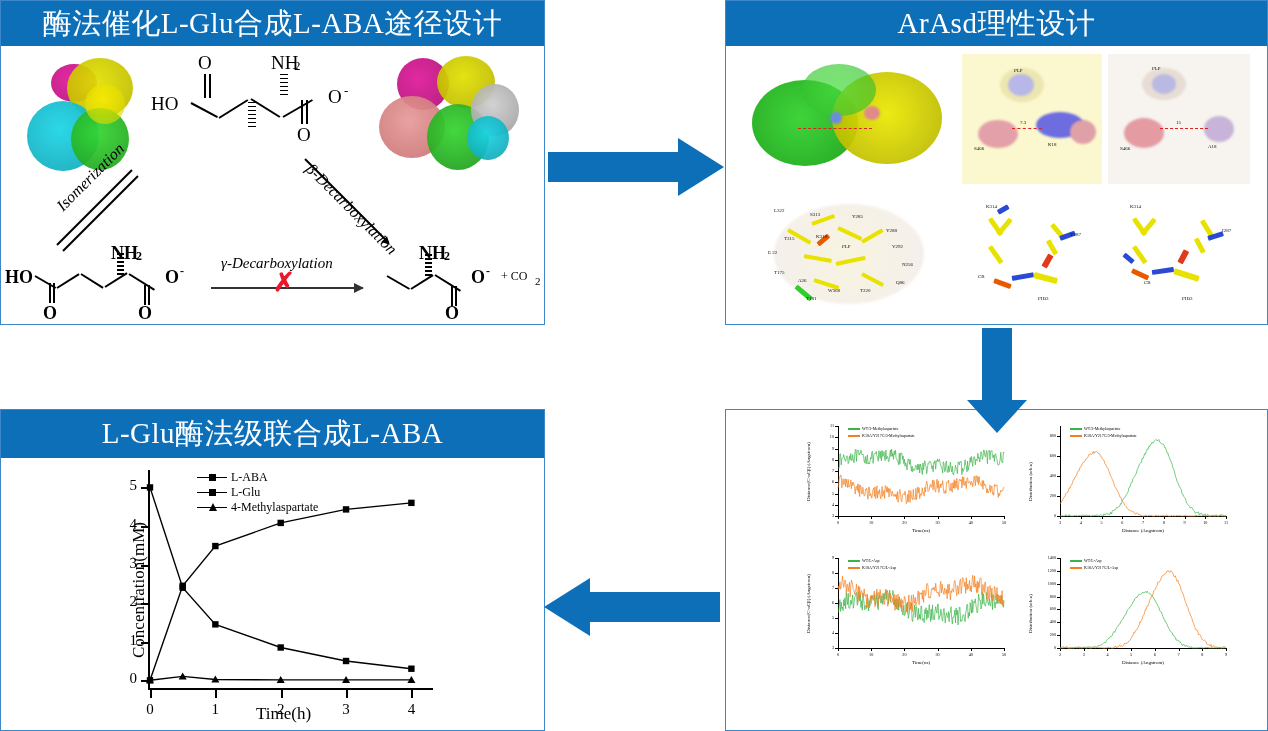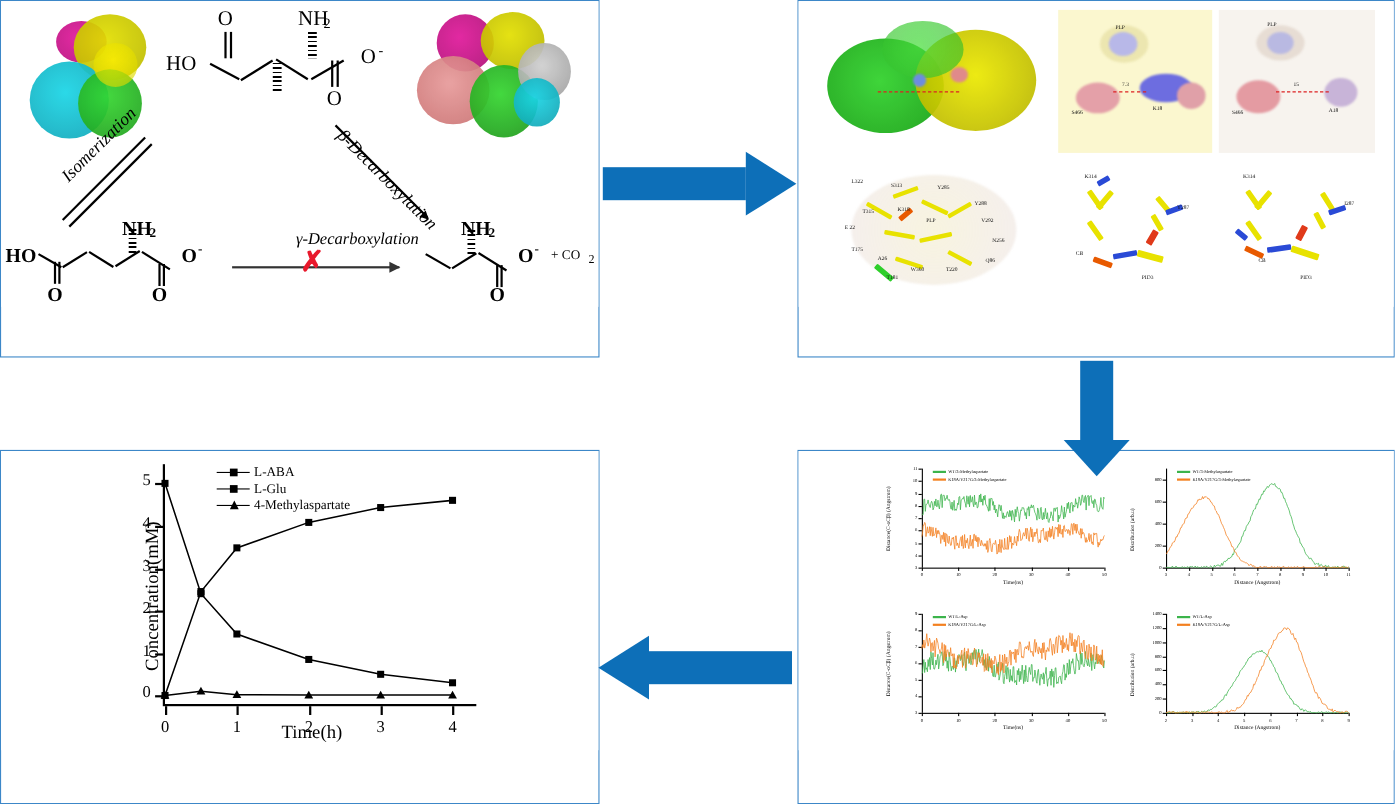--- a/index.html
+++ b/index.html
@@ -94,20 +94,21 @@
   .stick{position:absolute;border-radius:1px;transform-origin:0 50%;}
   .dashline{position:absolute;height:0;border-top:1px dashed #d22;}
   .surf{position:absolute;border-radius:50%;filter:blur(1.2px);}
 </style>
 </head>
 <body>
 
 <div class="stage">
 
   <div class="panel" id="panel-tl">
+    <div class="panel-head">酶法催化L-Glu合成L-ABA途径设计</div>
     <div class="panel-body">
 
       <div style="position:absolute;left:8px;top:10px;width:125px;height:130px;">
         <div class="ribbon" style="left:42px;top:8px;width:46px;height:38px;background:radial-gradient(circle at 40% 40%,#e0179a,#b01079);"></div>
         <div class="ribbon" style="left:58px;top:2px;width:66px;height:60px;background:radial-gradient(circle at 45% 40%,#e3e000,#b8b600);"></div>
         <div class="ribbon" style="left:18px;top:45px;width:72px;height:70px;background:radial-gradient(circle at 45% 40%,#1ad6e6,#0fa3b5);"></div>
         <div class="ribbon" style="left:62px;top:52px;width:58px;height:62px;background:radial-gradient(circle at 45% 40%,#34d62f,#1f9c1c);"></div>
         <div class="ribbon" style="left:76px;top:28px;width:40px;height:40px;background:radial-gradient(circle at 45% 40%,#fff000cc,#cfcf00aa);"></div>
       </div>
 
@@ -179,21 +180,21 @@
           <div class="bond" style="left:124px;top:32px;width:30px;transform:rotate(32deg);"></div>
           <div class="dbl" style="left:44px;top:42px;height:20px;"></div>
           <div class="dbl" style="left:48px;top:42px;height:20px;"></div>
           <div class="dbl" style="left:139px;top:44px;height:20px;"></div>
           <div class="dbl" style="left:143px;top:44px;height:20px;"></div>
           <div style="position:absolute;left:112px;top:12px;width:7px;height:22px;
                       background:repeating-linear-gradient(to bottom,#000 0 1.6px,transparent 1.6px 4px);"></div>
         </div>
 
         <div style="position:absolute;left:210px;top:14px;width:160px;height:56px;">
-          <span class="chem" style="left:10px;top:0px;font-size:15px;font-style:italic;white-space:nowrap;margin-left:48px;">γ-Decarboxylation</span>
+          <span class="chem" style="left:10px;top:0px;font-size:15px;font-style:italic;white-space:nowrap;">γ-Decarboxylation</span>
           <div class="rxn-arrow" style="left:0;top:32px;width:152px;"></div>
           <span class="redx" style="left:62px;top:14px;">✗</span>
         </div>
 
         <div style="position:absolute;left:382px;top:0;width:165px;height:85px;">
           <span class="chem" style="left:36px;top:2px;font-size:18px;font-weight:bold;">NH</span>
           <span class="chem" style="left:61px;top:8px;font-size:12px;font-weight:bold;">2</span>
           <span class="chem" style="left:88px;top:26px;font-size:18px;font-weight:bold;">O</span>
           <span class="chem" style="left:103px;top:23px;font-size:12px;font-weight:bold;">-</span>
           <span class="chem" style="left:62px;top:62px;font-size:18px;font-weight:bold;">O</span>
@@ -205,20 +206,21 @@
           <div class="dbl" style="left:68px;top:45px;height:20px;"></div>
           <div class="dbl" style="left:72px;top:45px;height:20px;"></div>
           <div style="position:absolute;left:42px;top:13px;width:7px;height:22px;
                       background:repeating-linear-gradient(to bottom,#000 0 1.6px,transparent 1.6px 4px);"></div>
         </div>
       </div>
     </div>
   </div>
 
   <div class="panel" id="panel-tr">
+    <div class="panel-head">ArAsd理性设计</div>
     <div class="panel-body">
 
       <div class="struct-box" style="left:18px;top:8px;width:210px;height:130px;">
         <div class="ribbon" style="left:8px;top:26px;width:106px;height:86px;
              background:radial-gradient(circle at 45% 45%,#2fd22a,#139c10);"></div>
         <div class="ribbon" style="left:88px;top:18px;width:110px;height:92px;
              background:radial-gradient(circle at 50% 45%,#ece900,#b3b000);"></div>
         <div class="ribbon" style="left:58px;top:10px;width:74px;height:52px;
              background:radial-gradient(circle at 45% 45%,#4ade3fcc,#2bb326aa);"></div>
         <div class="surf" style="left:120px;top:52px;width:16px;height:14px;background:#e08a8a;"></div>
@@ -314,20 +316,21 @@
         <div class="stick" style="left:70px;top:68px;width:14px;height:6px;background:#e03a1a;transform:rotate(-62deg);"></div>
         <span class="res-lbl" style="left:20px;top:12px;">K314</span>
         <span class="res-lbl" style="left:112px;top:36px;">I287</span>
         <span class="res-lbl" style="left:34px;top:88px;">CB</span>
         <span class="res-lbl" style="left:72px;top:104px;">PID3</span>
       </div>
     </div>
   </div>
 
   <div class="panel" id="panel-bl">
+    <div class="panel-head">L-Glu酶法级联合成L-ABA</div>
     <div class="panel-body">
       <div class="chart" id="kinetics-chart" style="left:0;top:0;width:545px;height:272px;">
 
         <div class="axis-line" style="left:147px;top:12px;width:2px;height:218px;"></div>
         <div class="axis-line" style="left:147px;top:230px;width:285px;height:2px;"></div>
 
         <div id="yticks">
             <div class="tick" style="left: 140px; top: 222.286px; width: 8px; height: 2px;"></div>
             <div class="tick-lbl" style="left: 112px; top: 212.286px; width: 24px; text-align: right;">0</div>
             <div class="tick" style="left: 140px; top: 183.714px; width: 8px; height: 2px;"></div>

